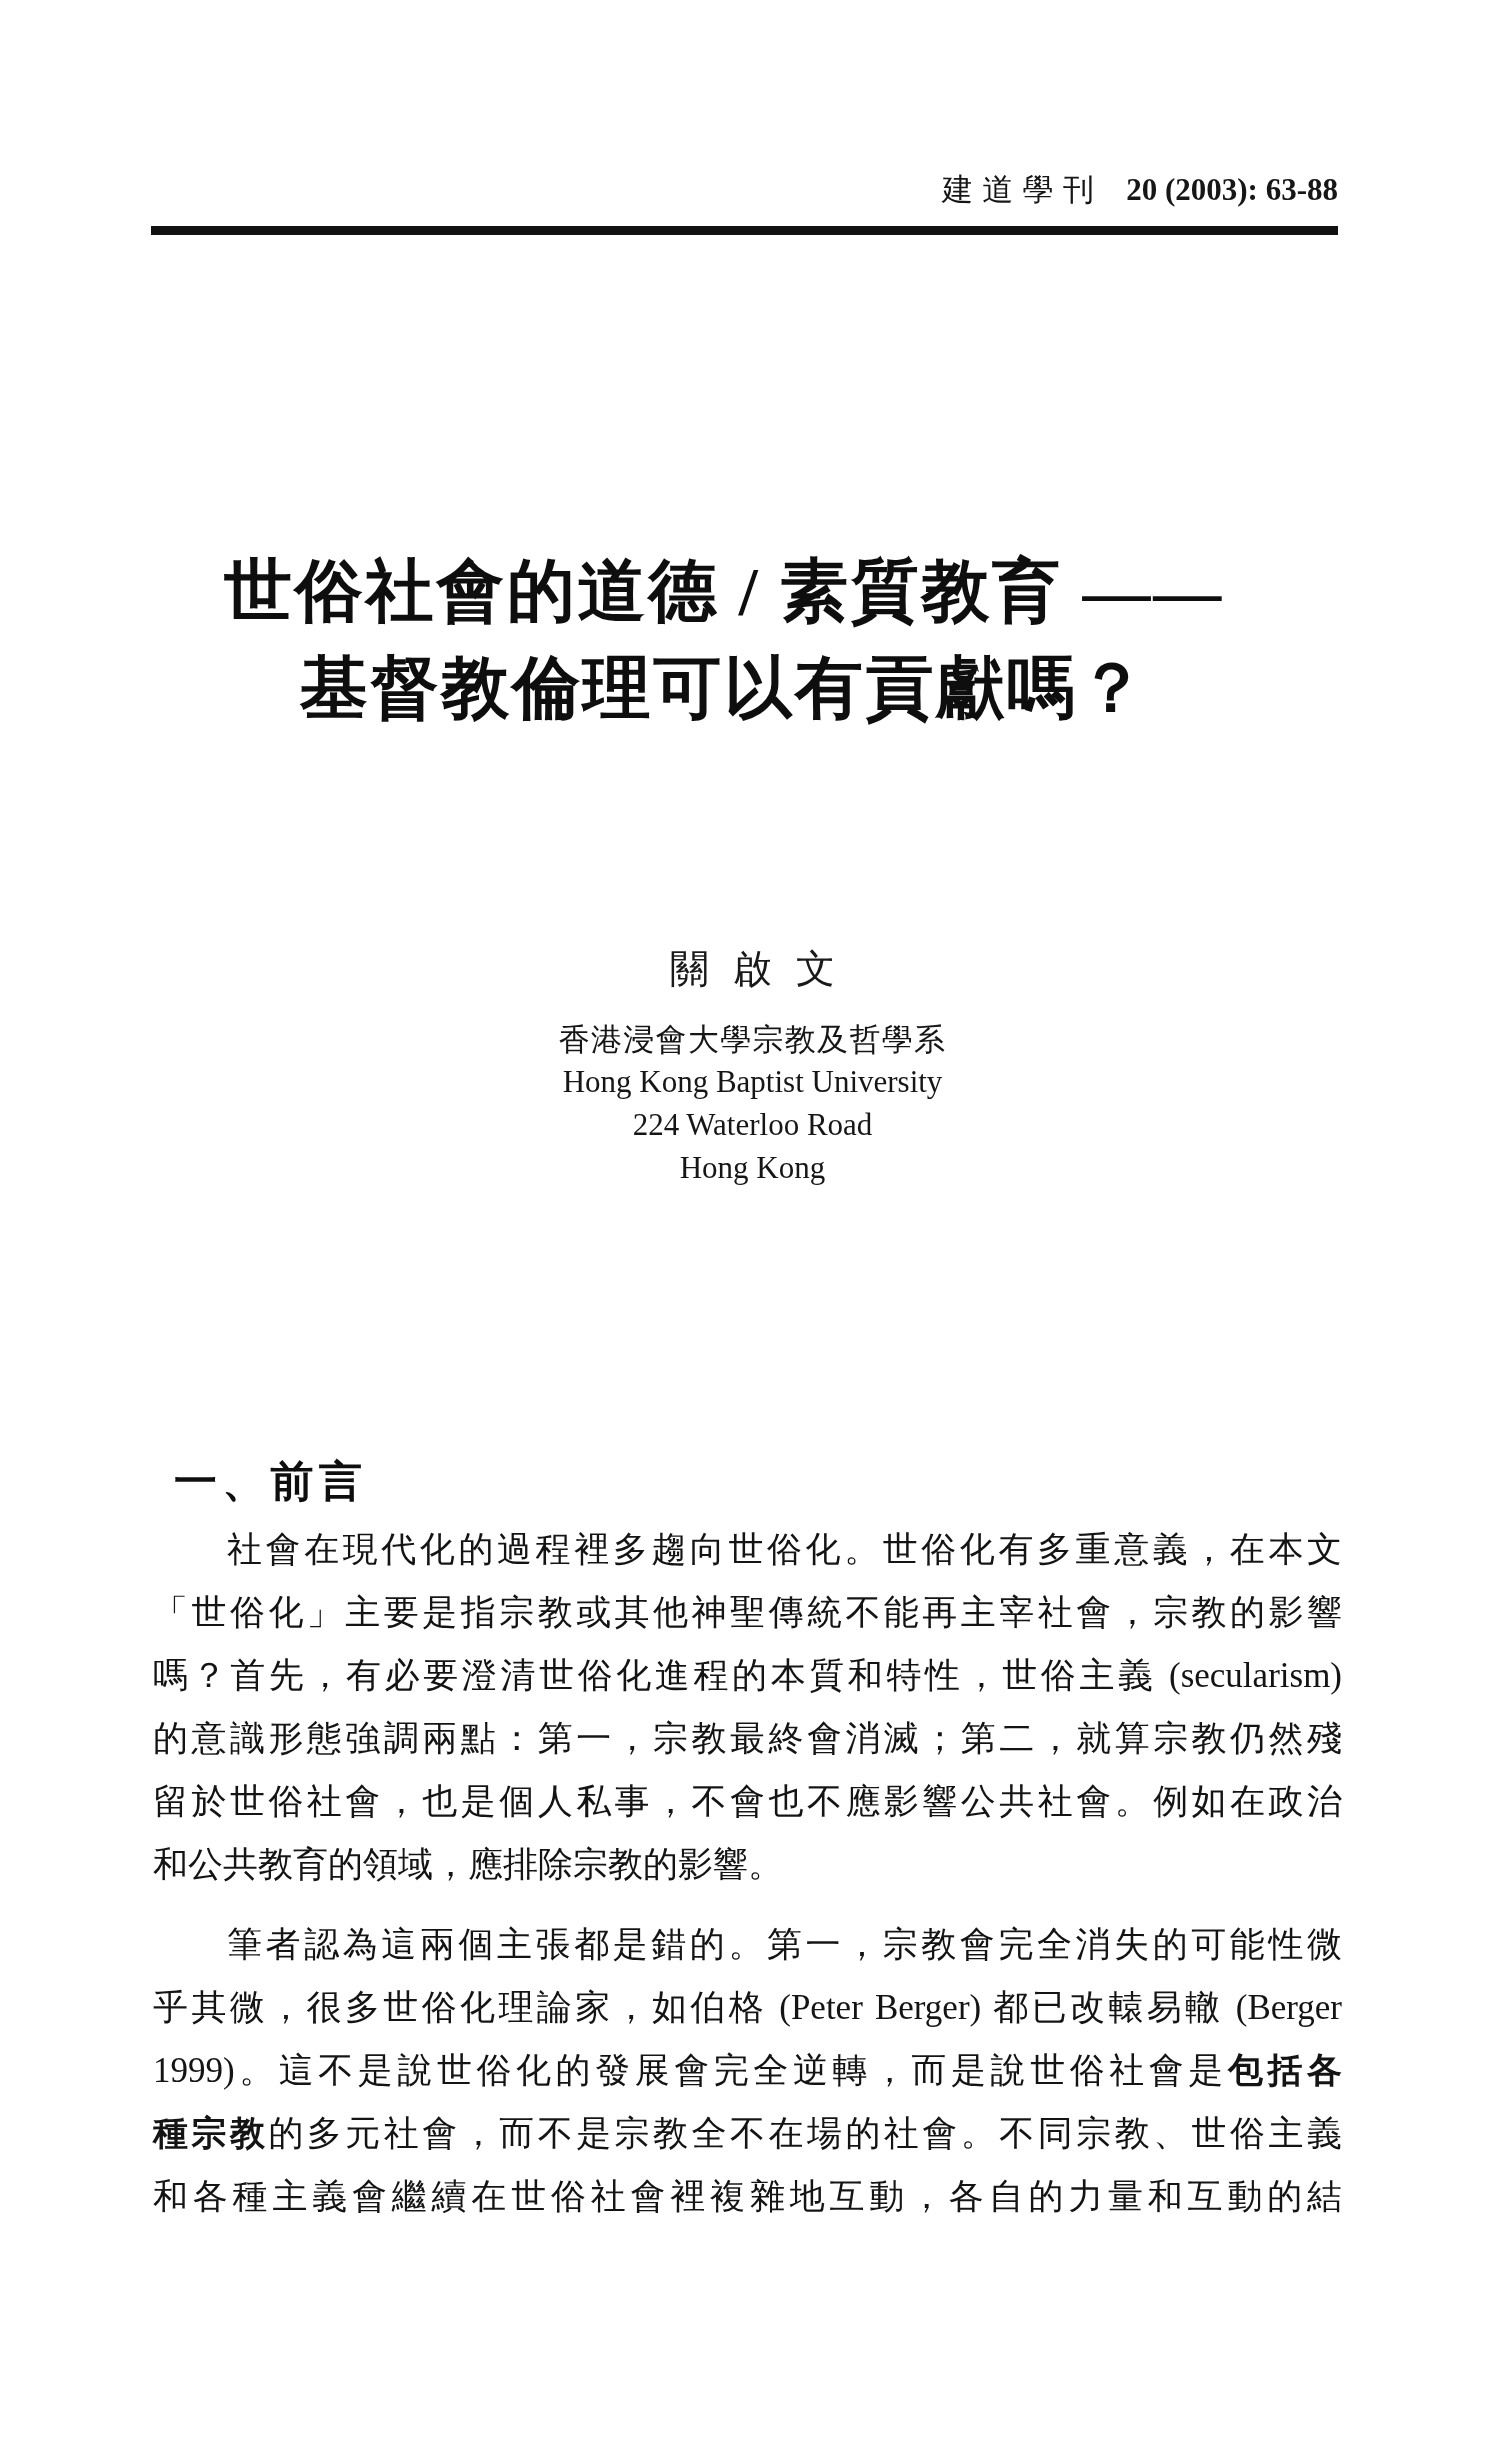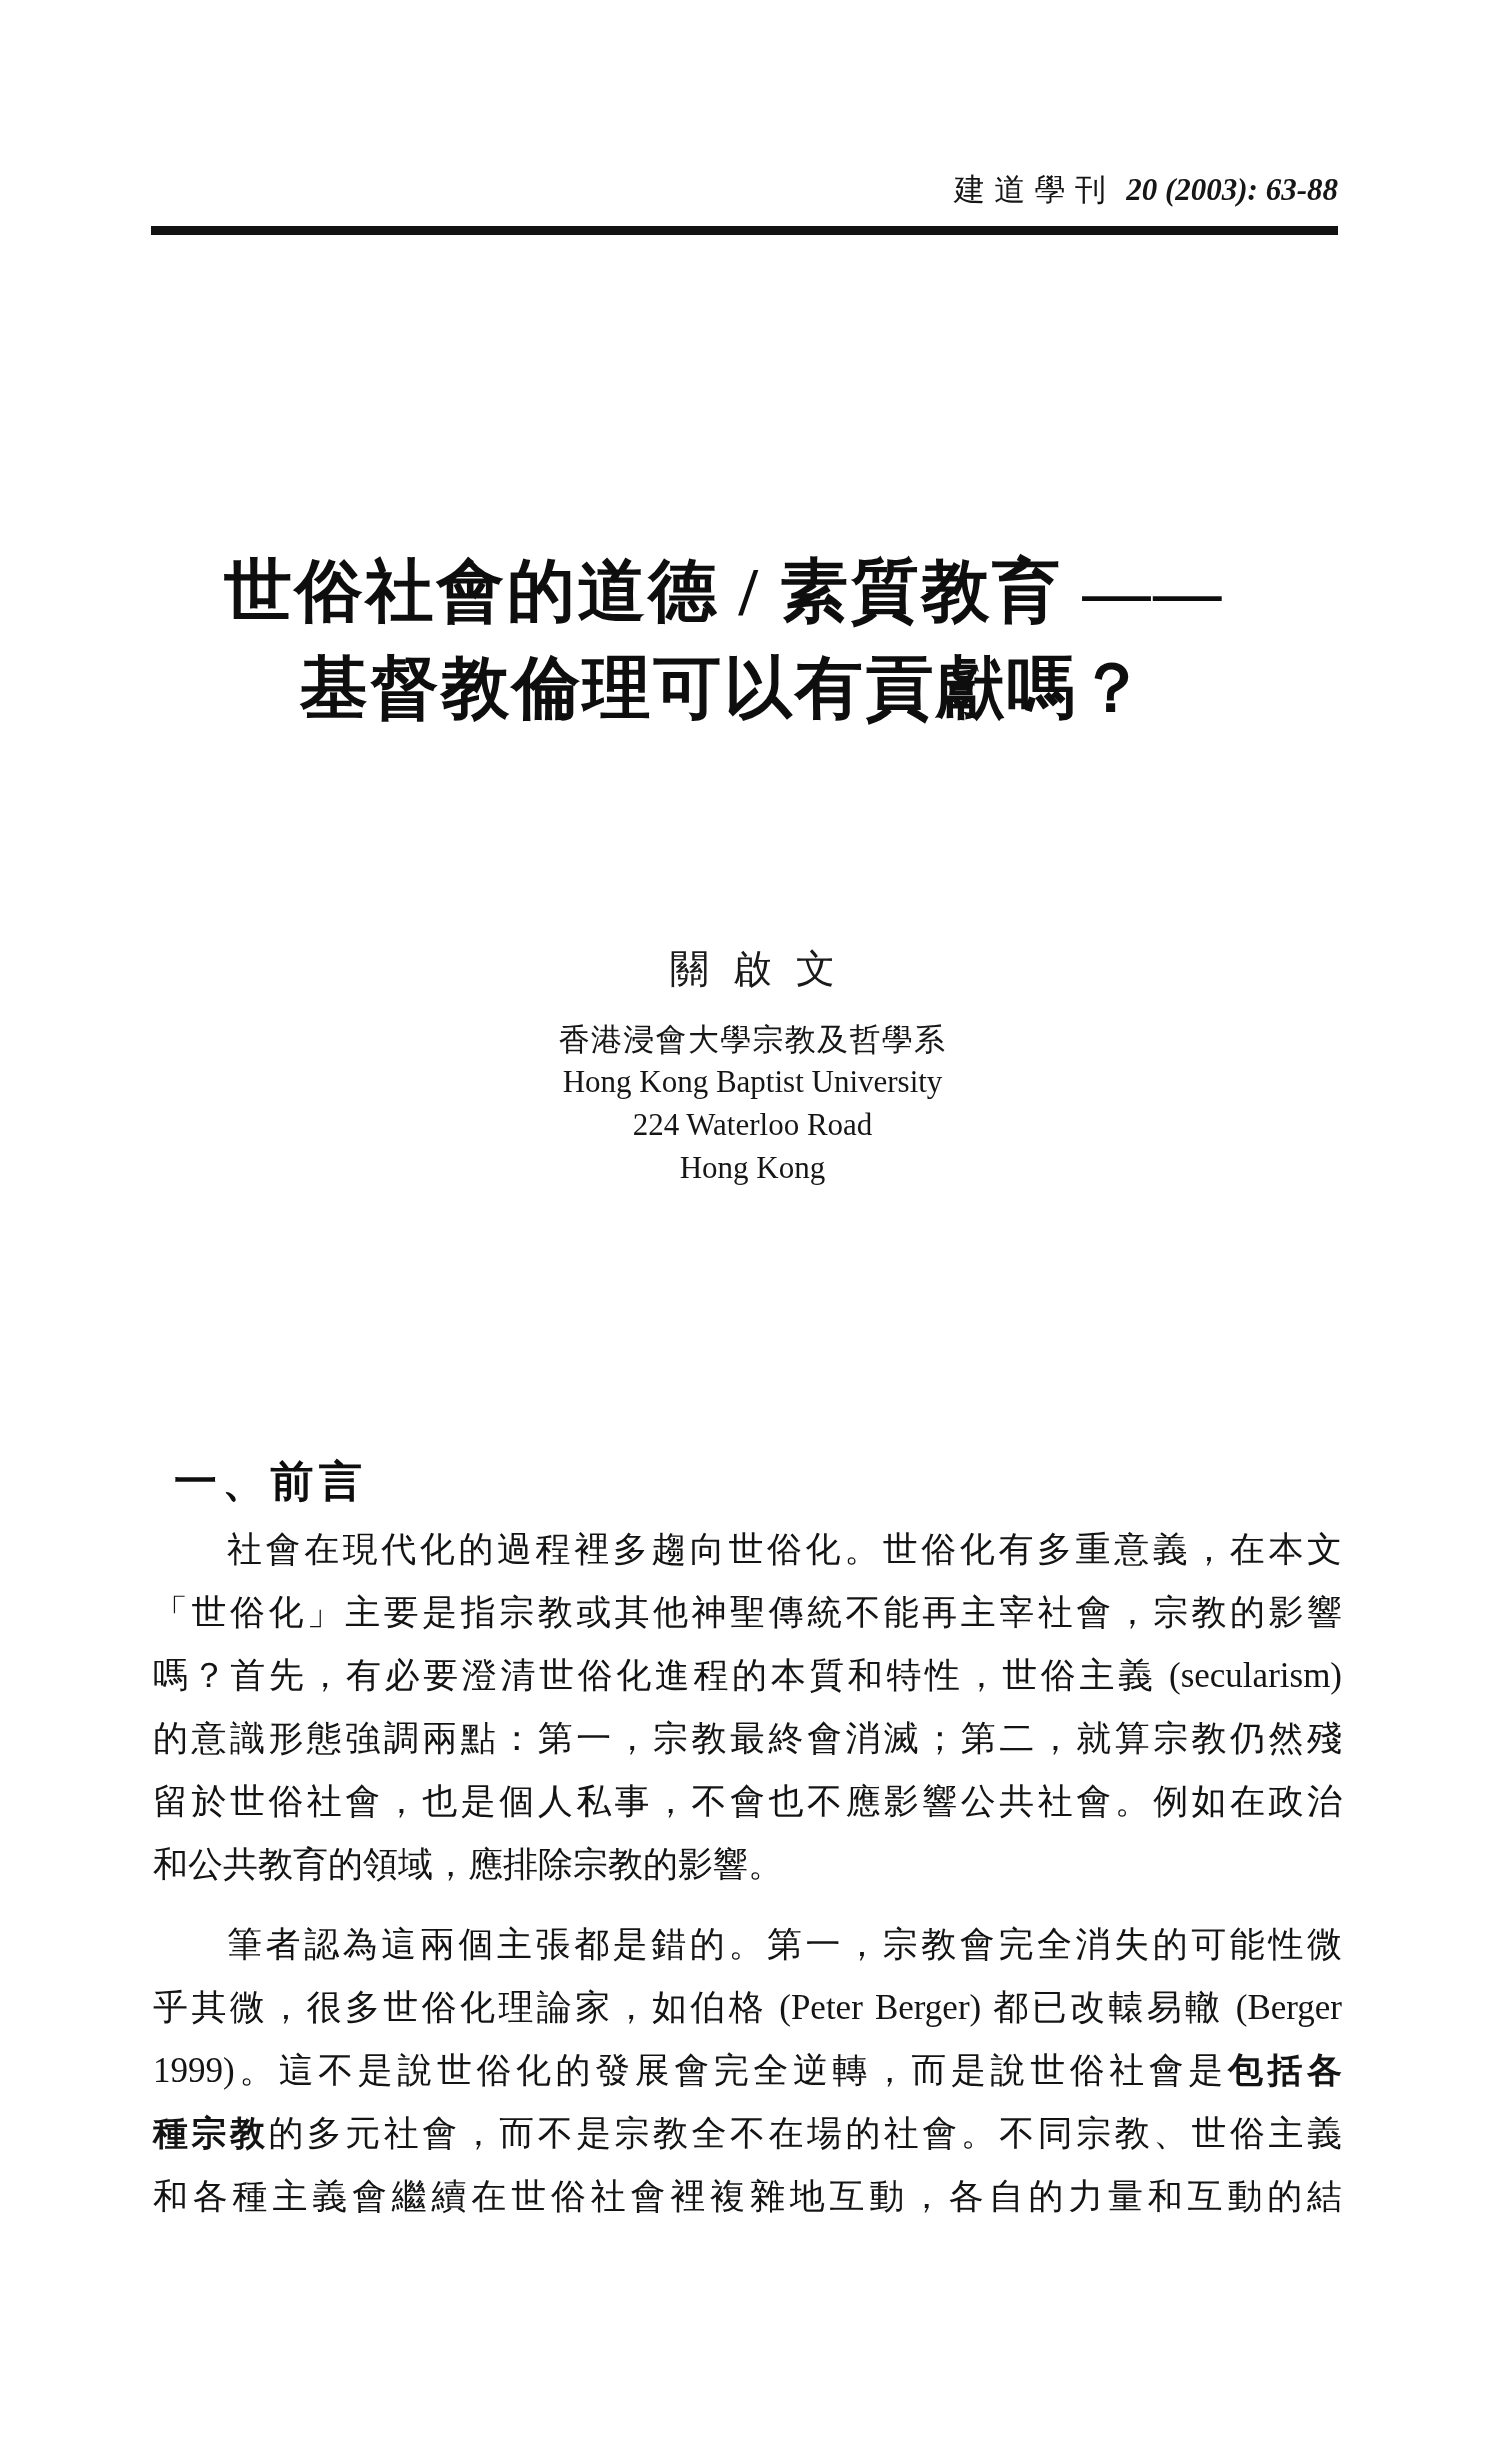--- a/index.html
+++ b/index.html
@@ -14,22 +14,22 @@
   }
 
   
   .journal-header {
     position: absolute;
     top: 169px;
     right: 167px;
     font-size: 31px;
     white-space: nowrap;
   }
-  .journal-name { letter-spacing: 9.3px; margin-right: 11px; }
-  .journal-issue { font-weight: bold; font-style: italic; }
+  .journal-name { letter-spacing: 9.3px; margin-right: 23px; }
+  .journal-issue { font-weight: bold; }
 
   .header-rule {
     position: absolute;
     top: 226px;
     left: 151px;
     width: 1187px;
     height: 8.6px;
     background: #121212;
   }
 

